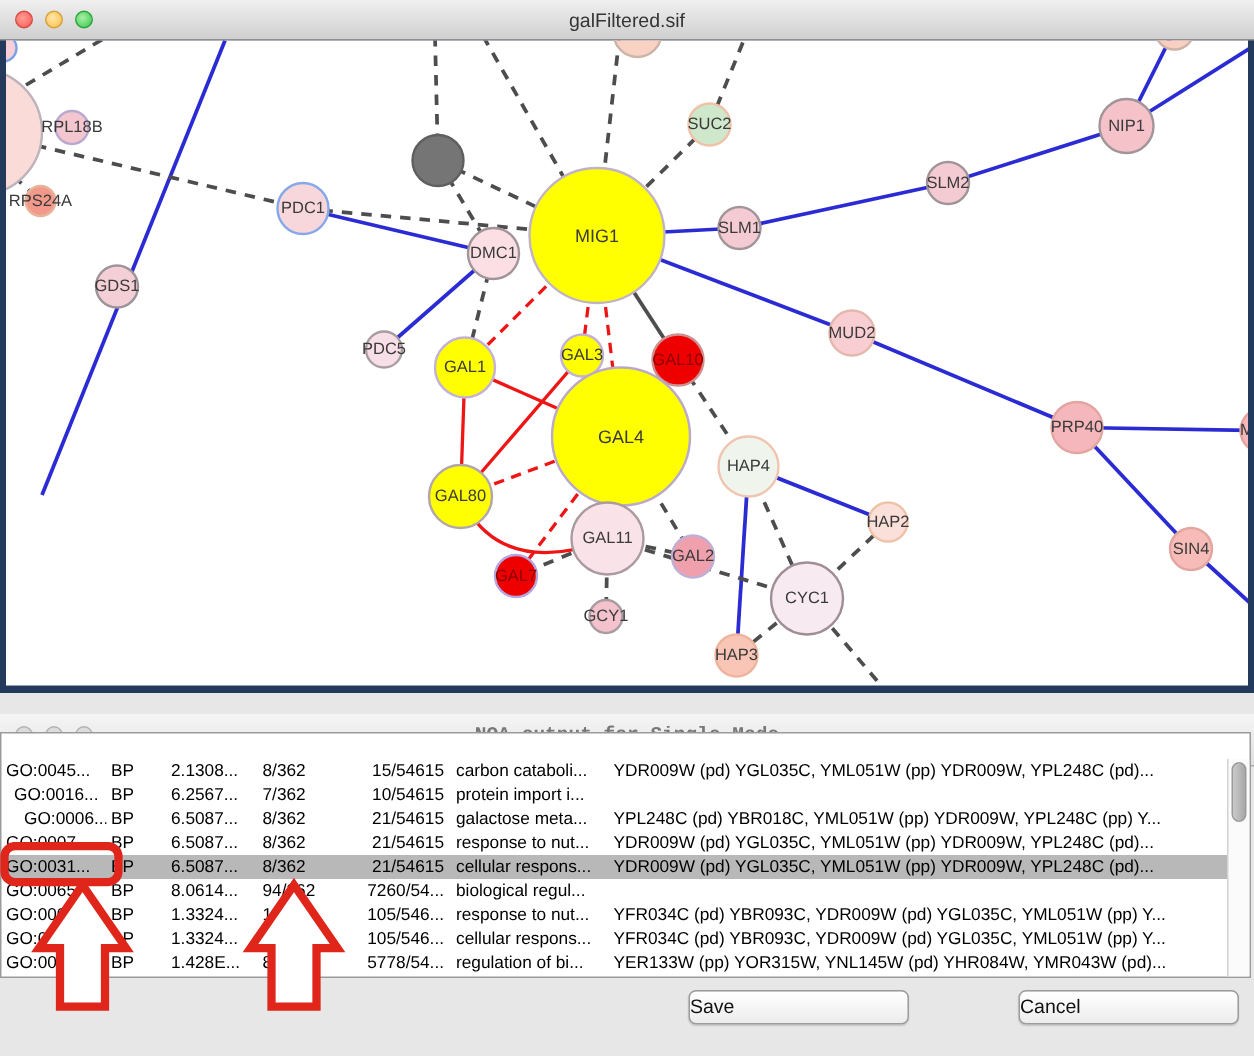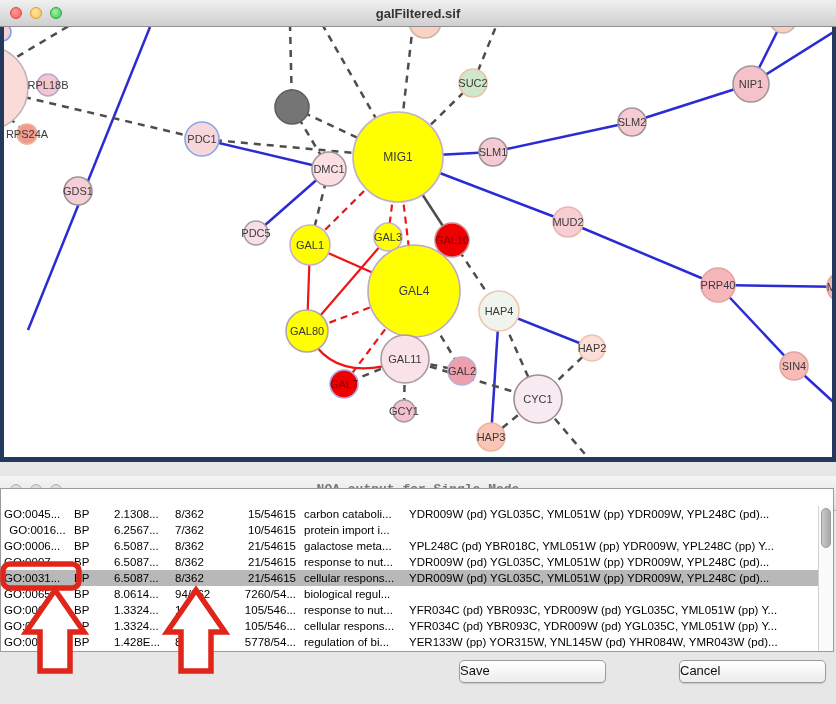--- a/index.html
+++ b/index.html
@@ -2,21 +2,21 @@
 <html><head>
 <meta charset="utf-8">
 <style>
   html,body{margin:0;padding:0;width:836px;height:704px;overflow:hidden;
     font-family:"Liberation Sans",sans-serif;background:#243a5c;position:relative;}
   
   .win-top{position:absolute;left:0;top:0;width:836px;height:457px;}
   .titlebar{position:absolute;left:0;top:0;right:0;height:27px;
     background:linear-gradient(#f0f0f0,#cfcfcf);border-bottom:1px solid #8f8f8f;box-sizing:border-box;}
   .title-text{position:absolute;left:0;right:0;top:6px;text-align:center;
-    font-size:13px;font-weight:bold;color:#353535;}
+    font-size:13px;font-weight:normal;color:#353535;}
   .lights{position:absolute;left:10px;top:7px;display:flex;gap:8px;}
   .light{width:12px;height:12px;border-radius:50%;box-sizing:border-box;}
   .light.red{background:radial-gradient(circle at 4px 4px,#ff9d96,#fc5753);border:1px solid #d94a43;}
   .light.yellow{background:radial-gradient(circle at 4px 4px,#ffe8a9,#fdbc40);border:1px solid #d8a138;}
   .light.green{background:radial-gradient(circle at 4px 4px,#a9efa9,#33c748);border:1px solid #2ba638;}
   .light.inactive{background:#dcdcdc;border:1px solid #b2b2b2;}
   .canvas{position:absolute;left:4px;top:27px;width:828px;height:430px;background:#ffffff;}
   .node-label{pointer-events:none;}
   
   .win-bottom{position:absolute;left:0;top:462px;width:836px;height:242px;background:#e7e7e7;}
@@ -200,21 +200,21 @@
         </div>
         <div class="tr">
           <div class="td" style="width: 70px; text-align: center; padding-left: 3px;">GO:0016...</div>
           <div class="td" style="width: 38px; text-align: left; padding-left: 3px;">BP</div>
           <div class="td" style="width: 60px; text-align: left; padding-left: 5px;">6.2567...</div>
           <div class="td" style="width: 60px; text-align: left; padding-left: 6px;">7/362</div>
           <div class="td" style="width: 70px; text-align: right; padding-right: 3px;">10/54615</div>
           <div class="td" style="width: 108px; text-align: left; padding-left: 5px;">protein import i...</div>
         </div>
         <div class="tr">
-          <div class="td" style="width: 70px; text-align: left; padding-left: 3px;">GO:0006...</div>
+          <div class="td" style="width: 70px; text-align: left; padding-left: 15px;">GO:0006...</div>
           <div class="td" style="width: 38px; text-align: left; padding-left: 3px;">BP</div>
           <div class="td" style="width: 60px; text-align: left; padding-left: 5px;">6.5087...</div>
           <div class="td" style="width: 60px; text-align: left; padding-left: 6px;">8/362</div>
           <div class="td" style="width: 70px; text-align: right; padding-right: 3px;">21/54615</div>
           <div class="td" style="width: 108px; text-align: left; padding-left: 5px;">galactose meta...</div>
           <div class="td last" style="text-align: left; padding-left: 2px;">YPL248C (pd) YBR018C, YML051W (pp) YDR009W, YPL248C (pp) Y...</div>
         </div>
         <div class="tr">
           <div class="td" style="width: 70px; text-align: left; padding-left: 3px;">GO:0007...</div>
           <div class="td" style="width: 38px; text-align: left; padding-left: 3px;">BP</div>

